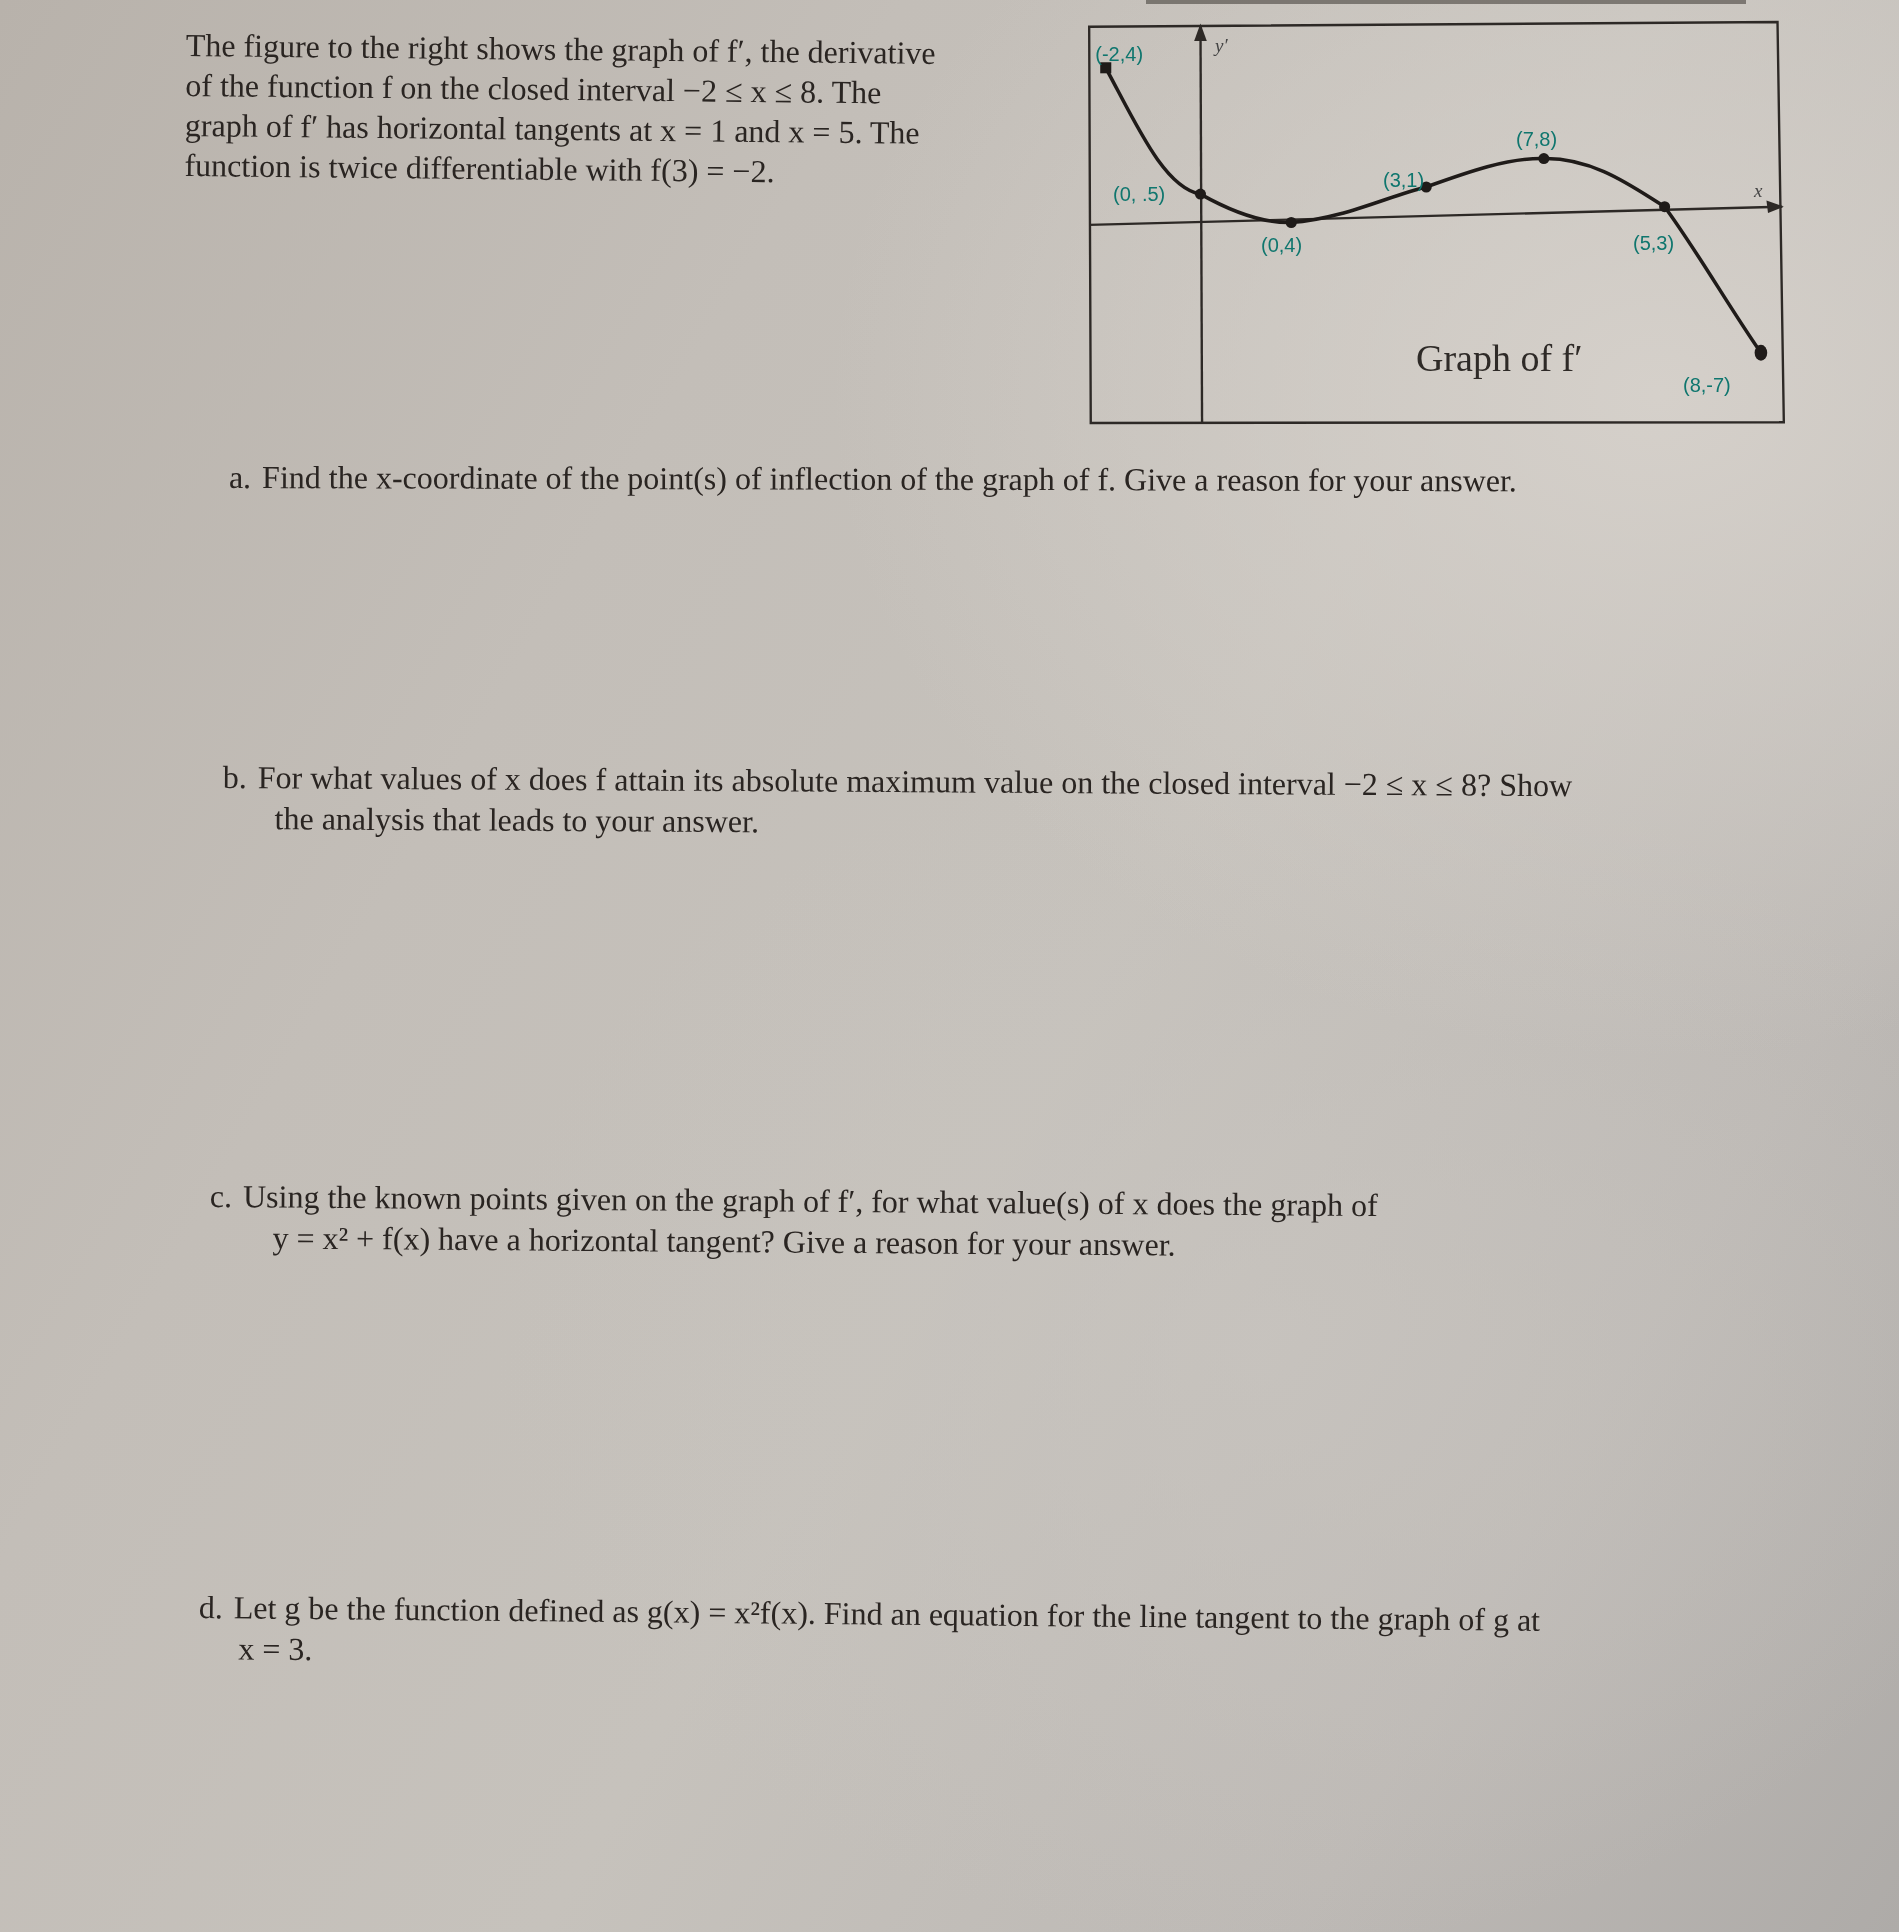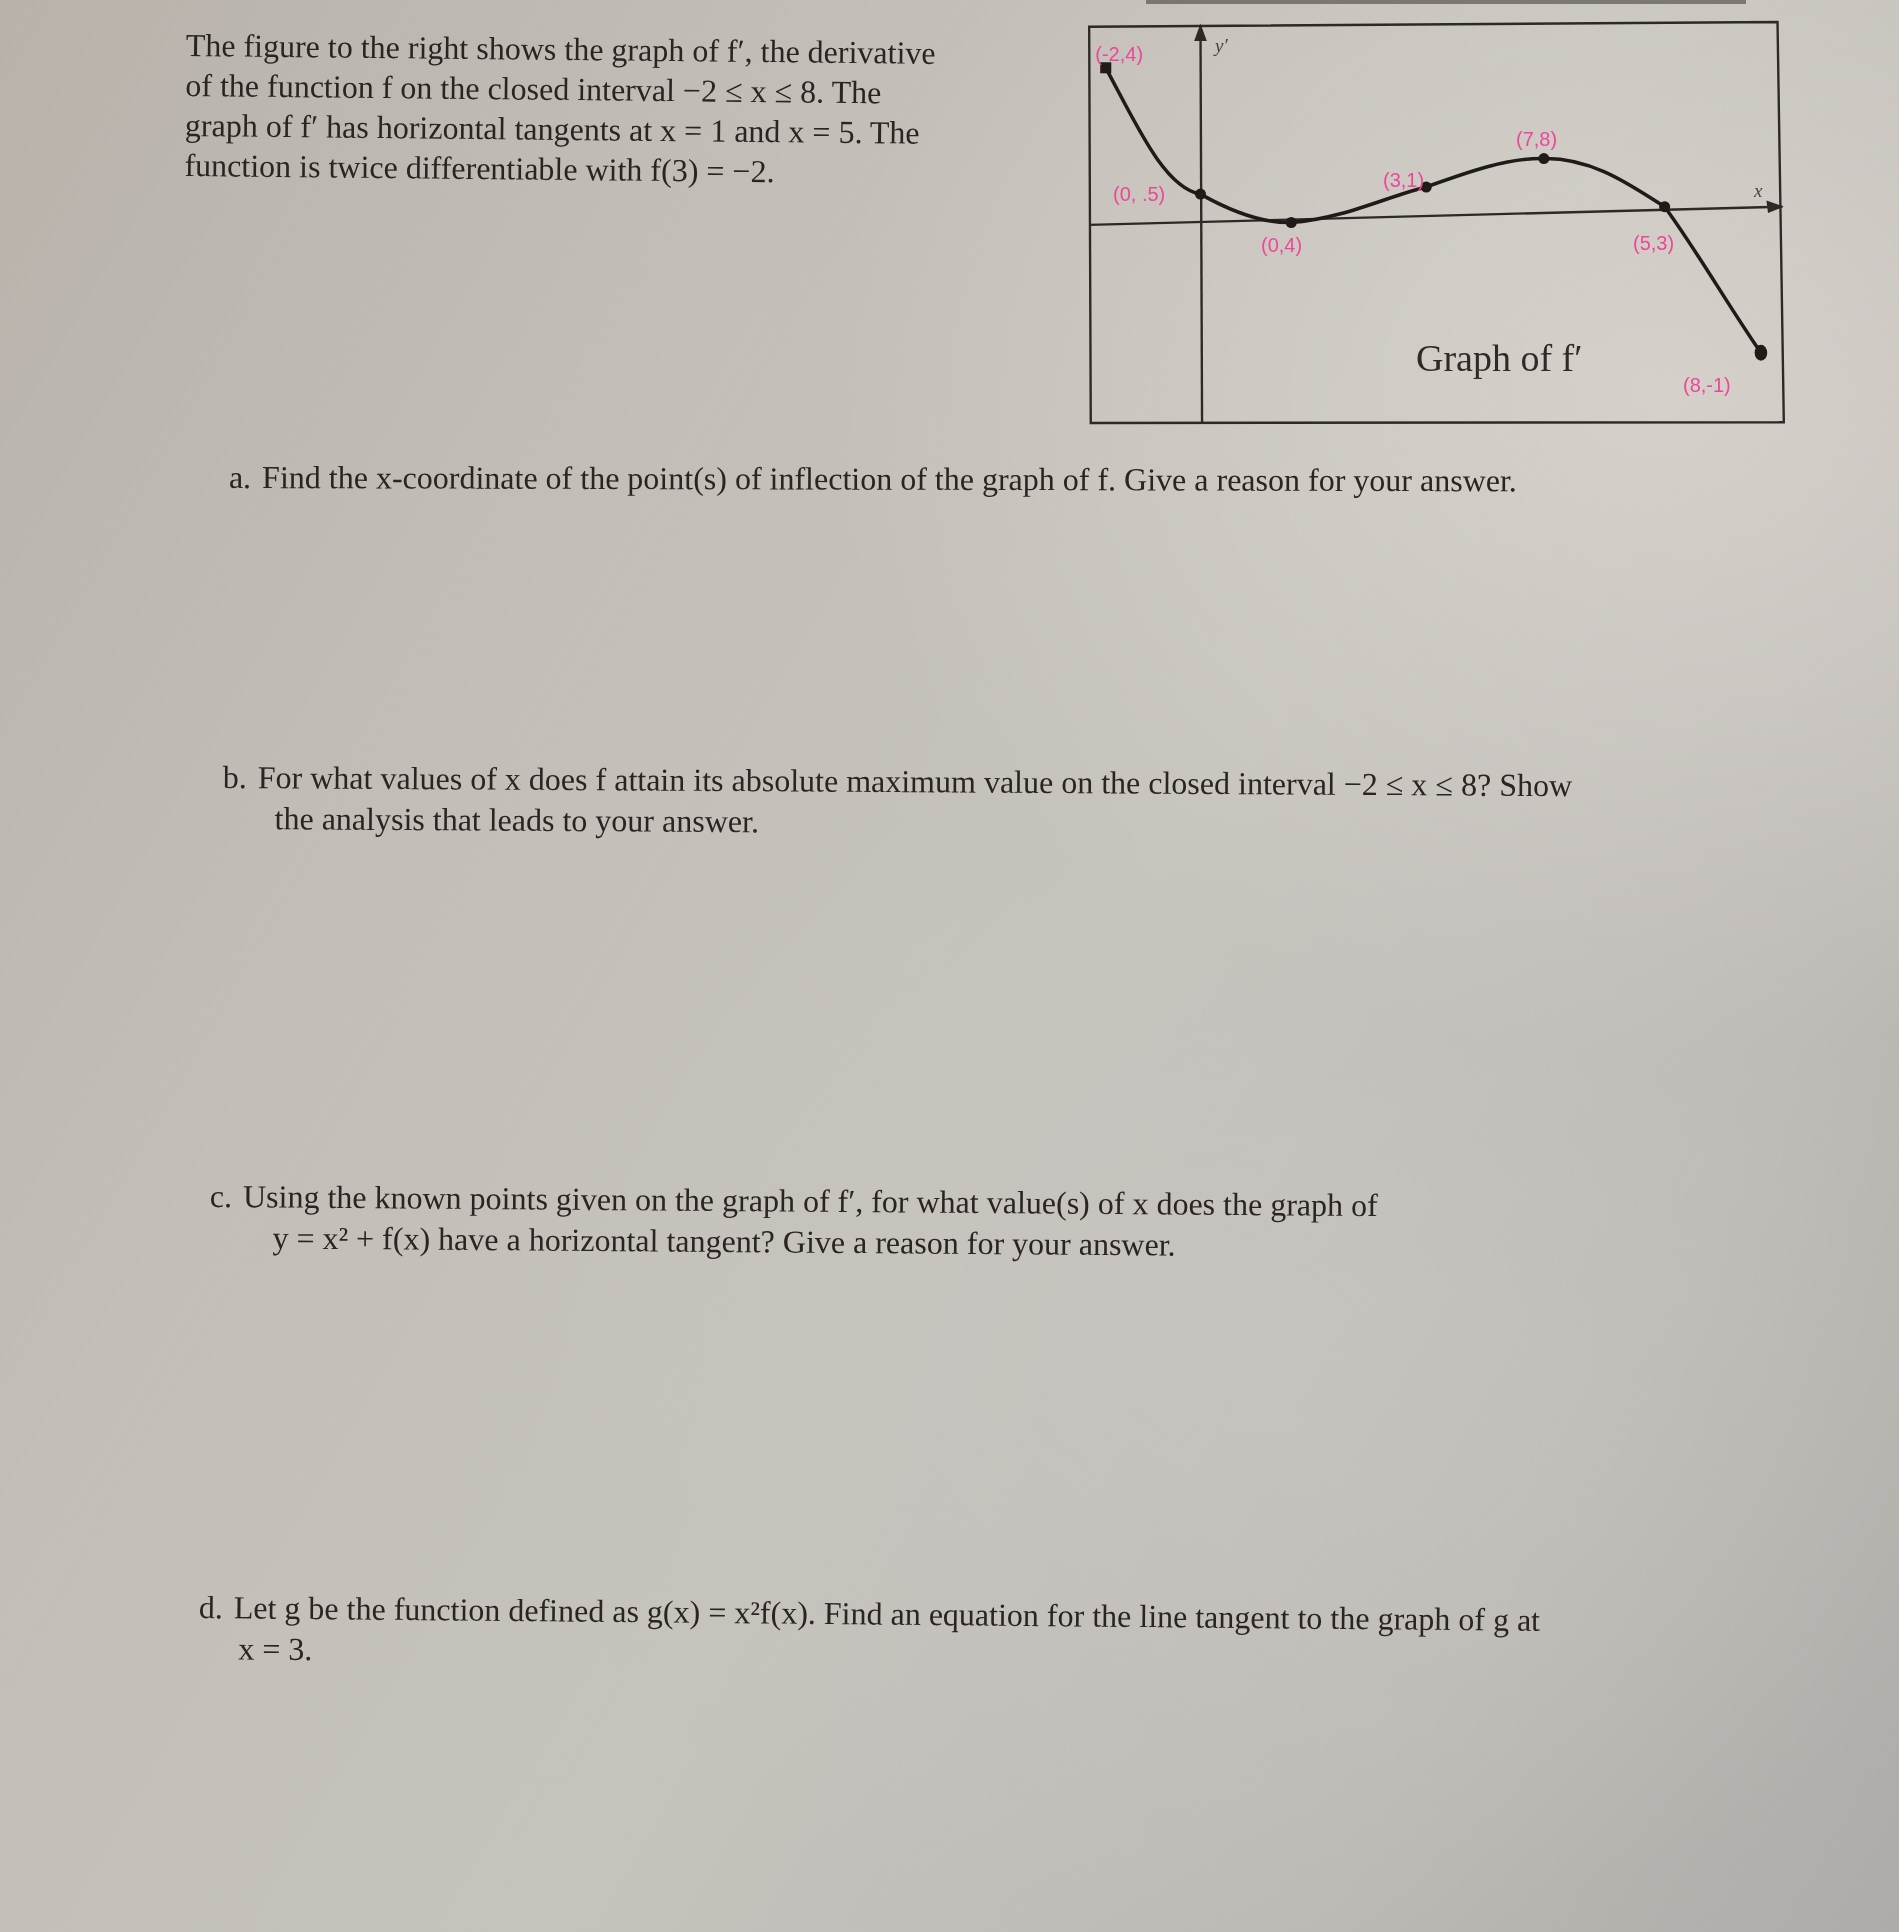--- a/index.html
+++ b/index.html
@@ -21,21 +21,21 @@
       font-size: 32px; line-height: 40px;
       transform: rotate(0.6deg); transform-origin: left top;
     }
     .intro p { margin: 0; white-space: nowrap; }
     .graph-box {
       position: absolute; left: 1089px; top: 22px; width: 695px; height: 401px;
     }
     .graph-box svg { position: absolute; left: 0; top: 0; overflow: visible; }
     .pt-label {
       position: absolute; font-family: "Liberation Sans", "DejaVu Sans", sans-serif;
-      font-size: 20px; color: #ec4899; white-space: nowrap;
+      font-size: 20px; color: #0f766e; white-space: nowrap;
     }
     .graph-title {
       position: absolute; font-family: "Liberation Serif", "DejaVu Serif", serif;
       font-size: 38px; color: #2e2a27; white-space: nowrap;
     }
     .axis-letter {
       position: absolute; font-family: "Liberation Serif", serif; font-style: italic;
       font-size: 19px; color: #444;
     }
     .question {
@@ -87,21 +87,21 @@
 
   <span class="axis-letter" style="left:126px; top:12.6px;">y′</span>
   <span class="axis-letter" style="left:665px; top:158px;">x</span>
 
   <span class="pt-label" style="left:6.3px; top:20.5px;">(-2,4)</span>
   <span class="pt-label" style="left:24px; top:161px;">(0, .5)</span>
   <span class="pt-label" style="left:172px; top:212px;">(0,4)</span>
   <span class="pt-label" style="left:294px; top:139px;margin-top:8px;">(3,1)</span>
   <span class="pt-label" style="left:427px; top:106px;">(7,8)</span>
   <span class="pt-label" style="left:544px; top:210px;">(5,3)</span>
-  <span class="pt-label" style="left:594px; top:352px;">(8,-1)</span>
+  <span class="pt-label" style="left:594px; top:352px;">(8,-7)</span>
 
   <span class="graph-title" style="left:327px; top:314px;">Graph of f′</span>
 </div>
 
 <div class="question" style="left:229px; top:457px; transform: rotate(0.15deg); transform-origin:left top;">
   <span class="label">a.</span><span>Find the x-coordinate of the point(s) of inflection of the graph of f.  Give a reason for your answer.</span>
 </div>
 <div class="answer-space" style="top:521px; height:213px;"></div>
 
 <div class="question" style="left:223px; top:757px; transform: rotate(0.35deg); transform-origin:left top;">

